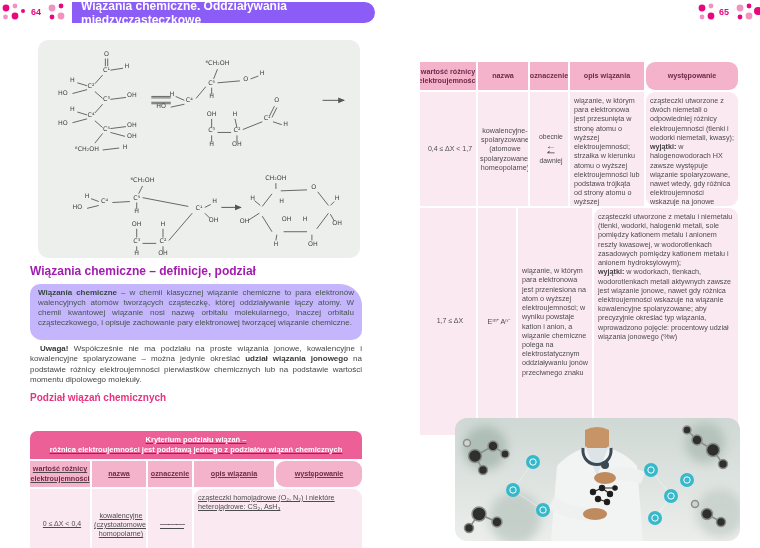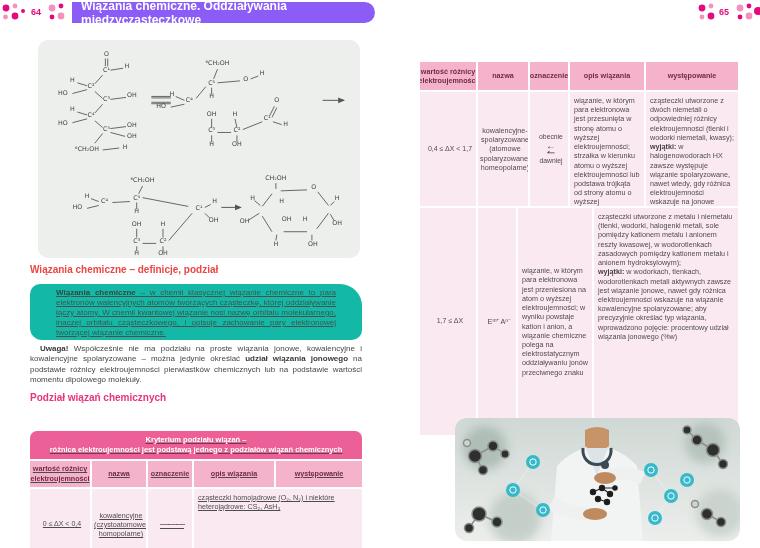--- a/index.html
+++ b/index.html
@@ -10,39 +10,39 @@
   .bar{position:absolute;top:2px;height:21px;background:#8b5cf6;color:#fff;
        font-size:12px;font-weight:bold;display:flex;align-items:center;box-sizing:border-box;}
   .bar-left{left:72px;width:303px;border-radius:0 12px 12px 0;padding-left:9px;}
   .bar-right{left:424px;width:268px;border-radius:12px 0 0 12px;justify-content:flex-end;padding-right:9px;}
   .pgnum{position:absolute;top:7px;color:#e6087e;font-size:9px;font-weight:bold;}
   .dots{position:absolute;top:1px;}
 
   
   .molbox{position:absolute;left:38px;top:40px;width:322px;height:218px;background:#edefec;border-radius:10px;}
   .molbox svg{width:100%;height:100%;}
-  .h-teal{position:absolute;left:30px;top:264px;font-size:10px;font-weight:bold;color:#ef4444;}
-  .defbox{position:absolute;left:30px;top:284px;width:332px;height:56px;background:#14b8a6;
-          border-radius:10px 22px 10px 12px;padding:4px 26px;box-sizing:border-box;
-          font-size:8px;line-height:1.25;color:#45544c;text-align:justify;overflow:hidden;text-decoration:underline;}
+  .h-teal{position:absolute;left:30px;top:264px;font-size:12px;font-weight:bold;color:#a21caf;}
+  .defbox{position:absolute;left:30px;top:284px;width:332px;height:56px;background:#c4b5fd;
+          border-radius:10px 22px 10px 12px;padding:4px 8px;box-sizing:border-box;
+          font-size:8px;line-height:1.25;color:#45544c;text-align:justify;overflow:hidden;}
   .defbox b{color:#35463d;}
   .note{position:absolute;left:30px;top:344px;width:332px;font-size:8px;line-height:1.3;
         color:#474747;text-align:justify;text-indent:10px;margin:0;}
   .note b{color:#3a3a3a;}
   .h-pink{position:absolute;left:30px;top:392px;font-size:10px;font-weight:bold;color:#e6337f;}
 
   
   .tbl{position:absolute;font-size:7.2px;line-height:1.28;color:#4c4c4c;margin-top:24px;}
   .tbl-left{left:30px;top:407px;width:332px;text-decoration:underline;}
   .tbl-right{left:420px;top:38px;width:318px;}
   .tcaption{background:#ec5f97;color:#fff;font-weight:bold;text-align:center;font-size:7.5px;
             line-height:1.3;padding:4px 6px;border-radius:7px 7px 0 0;border-bottom:2px solid #fff;}
   .trow{display:flex;border-bottom:2px solid #fff;box-sizing:border-box;}
   .tc{background:#fbe9f1;padding:4px;box-sizing:border-box;overflow:hidden;border-right:2px solid #fff;}
-  .tc:last-child{border-right:none;flex:1;}
+  .tc:last-child{border-right:none;flex:1;border-radius:9px;}
   .th .tc{background:#f4b3ca;color:#702a4a;font-weight:bold;text-align:center;
           display:flex;align-items:center;justify-content:center;}
   .cc{display:flex;flex-direction:column;align-items:center;justify-content:center;text-align:center;padding-left:8px;}
   .tbl-right .c1{width:58px}.tbl-right .c2{width:52px}.tbl-right .c3{width:40px}.tbl-right .c4{width:76px}
   .tbl-left  .c1{width:62px}.tbl-left  .c2{width:56px}.tbl-left  .c3{width:46px}.tbl-left  .c4{width:82px}
   .tbl-right .th{height:30px}.tbl-right .r1{height:116px}.tbl-right .r2{height:229px}
   .tbl-left  .th{height:28px}.tbl-left  .r1{height:74px}
   .val{white-space:nowrap;font-size:7px;}
   .bondline{letter-spacing:-1px;font-size:9px;color:#3c3c3c;}
   .symstack{gap:0;font-size:6.8px;color:#4c4c4c;}

